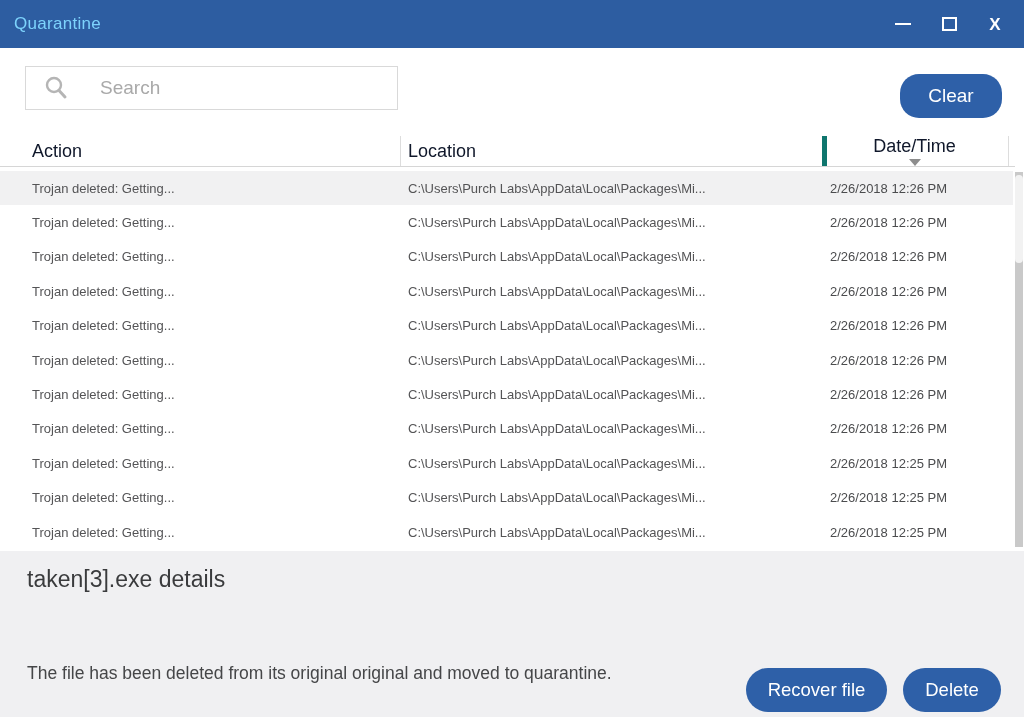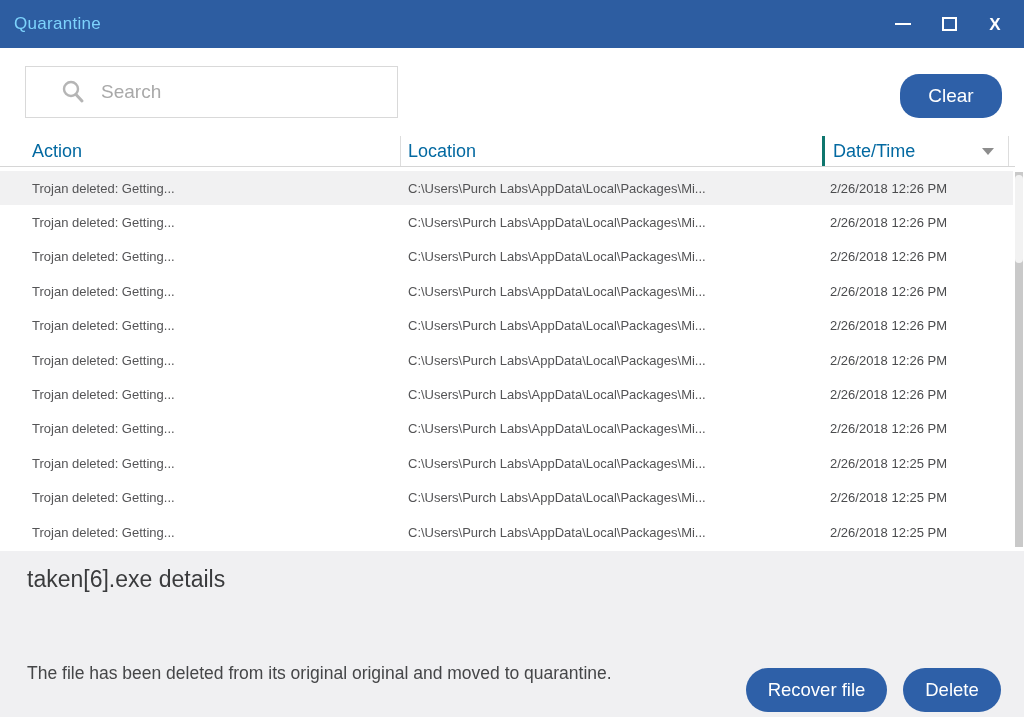--- a/index.html
+++ b/index.html
@@ -12,40 +12,40 @@
               background:#2d5da1; display:flex; align-items:center; padding:0 14px; }
   .titlebar .title { color:#7dd3fc; font-size:17px; letter-spacing:.3px; }
   .win-controls { margin-left:auto; display:flex; align-items:center; gap:24px; padding-right:4px; }
   .ctrl { width:22px; height:22px; display:flex; align-items:center; justify-content:center; cursor:pointer; }
   .dash { width:16px; height:2px; background:#fff; }
   .sq { width:15px; height:14px; border:2px solid #fff; }
   .close-x { color:#fff; font-size:17px; font-weight:700; line-height:1; }
 
   
   .toolbar { position:absolute; top:48px; left:0; width:1024px; height:82px; background:#fff; }
-  .searchbox { position:absolute; left:25px; top:18px; width:373px; height:52px;
+  .searchbox { position:absolute; left:25px; top:18px; width:373px; height:44px;
                border:1px solid #d9d9d9; background:#fff; display:flex; align-items:center;
-               padding-left:34px; }
+               padding-left:17px;gap:16px; }
   .searchbox input { border:none; outline:none; flex:1; font-size:19px; color:#555;
                      margin-left:15px; font-family:inherit; background:transparent; }
   .searchbox input::placeholder { color:#a9a9a9; }
   .pill { border:none; background:#2e60a8; color:#fff; border-radius:22px;
           font-family:inherit; cursor:pointer; }
   .clear-btn { position:absolute; right:22px; top:26px; width:102px; height:44px;
                border-radius:19px; font-size:19px; }
 
   
   .thead { position:absolute; top:136px; left:0; width:1009px; height:30px;
            display:grid; grid-template-columns:400px 422px auto; align-items:center; }
   .thead-underline { position:absolute; top:166px; left:0; width:1015px; height:1px; background:#d6d6d6; }
-  .th { color:#0369a1; font-size:18px; height:30px; display:flex; align-items:center; cursor:pointer; }
+  .th { color:#0f172a; font-size:18px; height:30px; display:flex; align-items:center; cursor:pointer; }
   .th.action { padding-left:32px; }
   .th.location { padding-left:7px; border-left:1px solid #ddd; }
-  .th.datetime { padding-left:8px; border-left:3px solid #0f766e; border-right:1px solid #ddd;
-                 justify-content:space-between; padding-right:14px; }
+  .th.datetime { padding-left:8px; border-left:5px solid #0f766e; border-right:1px solid #ddd;
+                 justify-content:space-between; padding-right:14px;flex-direction:column; }
   .sort-arrow { width:0; height:0; border-left:6px solid transparent; border-right:6px solid transparent;
                 border-top:7px solid #8d8d8d; }
 
   .tbody { position:absolute; top:171px; left:0; width:1013px; }
   .tr { display:grid; grid-template-columns:400px 422px auto; height:34.4px; align-items:center;
         background:#fff; cursor:pointer; }
   .tr.selected { background:#f1f1f2; }
   .td { font-size:13px; color:#545456; white-space:nowrap; overflow:hidden; }
   .td.action { padding-left:32px; }
   .td.location { padding-left:8px; }
@@ -161,21 +161,21 @@
         <div class="td location">C:\Users\Purch Labs\AppData\Local\Packages\Mi...</div>
         <div class="td datetime">2/26/2018 12:25 PM</div>
       </div>
     </div>
 
   <div class="scrollbar">
     <div class="scroll-thumb"></div>
   </div>
 
   <div class="details">
-    <div class="details-title">taken[6].exe details</div>
+    <div class="details-title">taken[3].exe details</div>
     <p class="details-desc">The file has been deleted from its original original and moved to quarantine.</p>
     <div class="details-actions">
       <button class="pill recover-btn">Recover file</button>
       <button class="pill delete-btn">Delete</button>
     </div>
   </div>
 
 </div>
 
 </body></html>

